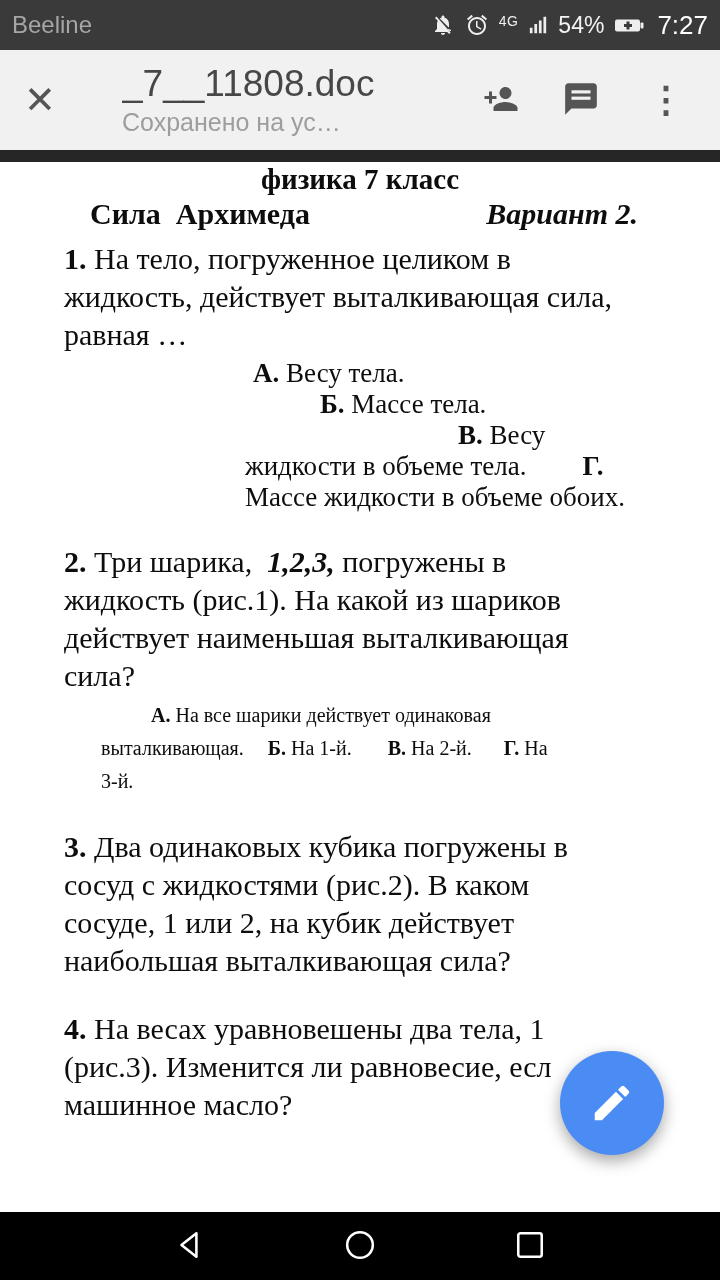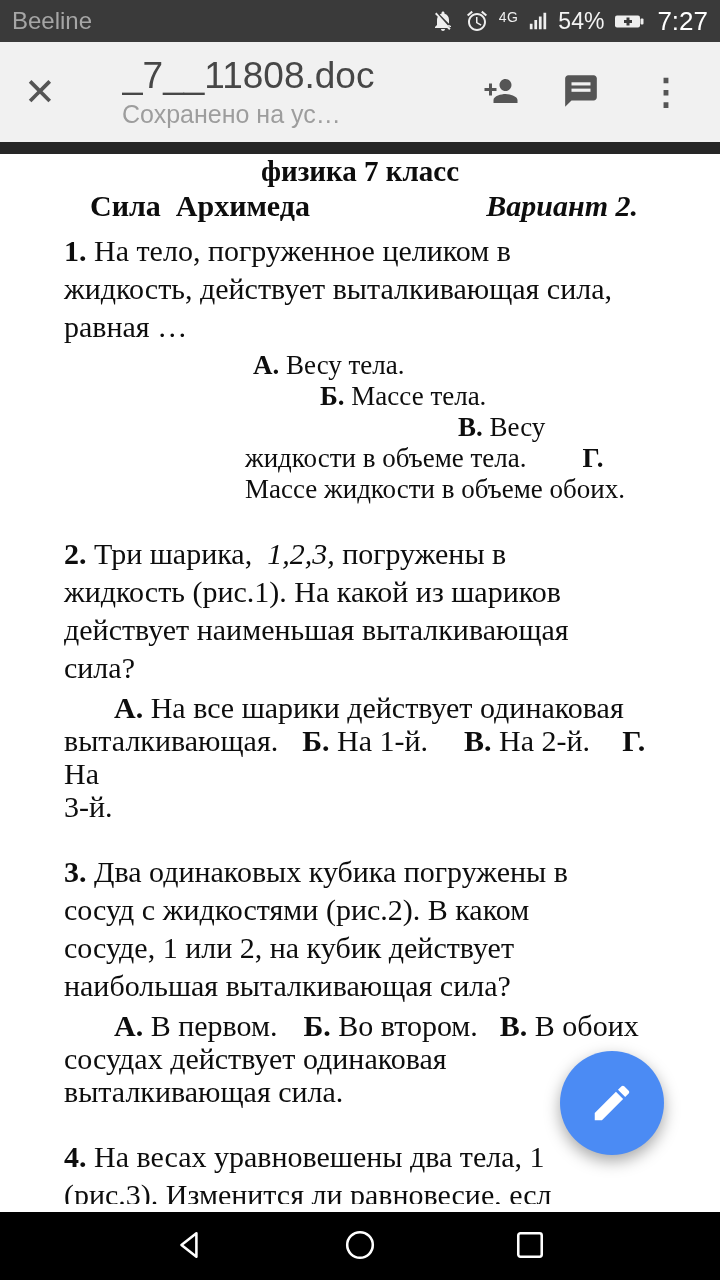--- a/index.html
+++ b/index.html
@@ -5,21 +5,21 @@
   * { margin:0; padding:0; box-sizing:border-box; }
   html,body { width:720px; height:1280px; }
   body {
     position:relative; overflow:hidden; background:#fff;
     font-family:"Liberation Sans", sans-serif;
   }
   button { background:none; border:none; cursor:pointer; font-family:inherit; }
 
   
   .status-bar {
-    height:42px; background:#3a3a3a; color:#eee;
+    height:50px; background:#3a3a3a; color:#eee;
     display:flex; align-items:center; padding:0 12px;
   }
   .carrier { color:#a6a6a6; font-size:24px; }
   .sb-right { margin-left:auto; display:flex; align-items:center; gap:10px;text-align:center; }
   .net-label { font-size:14px; color:#eee; letter-spacing:.5px; transform:translateY(-4px); }
   .pct { font-size:23px; color:#f3f3f3; }
   .sb-time { font-size:26px; color:#fff; margin-left:3px; }
 
   
   .app-header {
@@ -35,36 +35,36 @@
 
   .dark-strip { height:12px; background:#262626; }
 
   
   .doc {
     position:relative; height:1050px; overflow:hidden; background:#fff;
     padding:0 64px; font-family:"Liberation Serif", serif;
     font-size:30px; color:#0d0d0d;
   }
   .b  { font-weight:bold; }
-  .bi { font-weight:normal; font-style:italic; }
+  .bi { font-weight:bold; font-style:italic; }
   .doc-heading { text-align:center; font-weight:bold; font-size:29px; line-height:34px; }
   .doc-subrow  { display:flex; justify-content:space-between; font-weight:bold;
                  font-size:30px; line-height:36px; padding-left:26px; padding-right:18px; }
   .sub-right { font-style:italic; }
   .line { line-height:38px; min-height:38px; }
   .q-para { margin-top:8px; }
   .q-gap  { margin-top:30px; }
   .ans1 { margin-top:4px; font-size:27px; }
   .ans1 .line { line-height:31px; min-height:31px; }
   .ind-a { padding-left:189px; }
   .ind-b { padding-left:256px; }
   .ind-v { padding-left:394px; }
   .ind-c { padding-left:181px; }
   .gap-g1 { margin-left:56px; }
-  .ans { margin-top:4px; font-size:30px; }
+  .ans { margin-top:4px; font-size:20px;margin-left:37px; }
   .ans .line { line-height:33px; min-height:33px; }
   .ans .first { padding-left:50px; }
   .ml24 { margin-left:24px; } .ml36 { margin-left:36px; } .ml32 { margin-left:32px; }
   .ml26 { margin-left:26px; } .ml22 { margin-left:22px; }
 
   
   .fab {
     position:absolute; left:560px; top:1051px; width:104px; height:104px;
     border-radius:50%; background:#4b8bf4;
     display:flex; align-items:center; justify-content:center;
@@ -161,24 +161,20 @@
     <div class="line"><span>выталкивающая.</span><span class="b ml24">Б.</span><span> На 1-й.</span><span class="b ml36">В.</span><span> На 2-й.</span><span class="b ml32">Г.</span><span> На</span></div>
     <div class="line"><span>3-й.</span></div>
   </div>
 
   <div class="q-gap">
     <div class="line"><span class="b">3.</span><span> Два одинаковых кубика погружены в</span></div>
     <div class="line"><span>сосуд с жидкостями (рис.2). В каком</span></div>
     <div class="line"><span>сосуде, 1 или 2, на кубик действует</span></div>
     <div class="line"><span>наибольшая выталкивающая сила?</span></div>
   </div>
-  <div class="ans">
-    <div class="line first"><span class="b">А.</span><span> В первом.</span><span class="b ml26">Б.</span><span> Во втором.</span><span class="b ml22">В.</span><span> В обоих</span></div>
-    <div class="line"><span>сосудах действует одинаковая выталкивающая сила.</span></div>
-  </div>
 
   <div class="q-gap">
     <div class="line"><span class="b">4.</span><span> На весах уравновешены два тела, 1</span></div>
     <div class="line"><span>(рис.3). Изменится ли равновесие, есл</span></div>
     <div class="line"><span>машинное масло?</span></div>
   </div>
 </div>
 
 <button class="fab">
   <svg width="46" height="46" viewBox="0 0 24 24">

